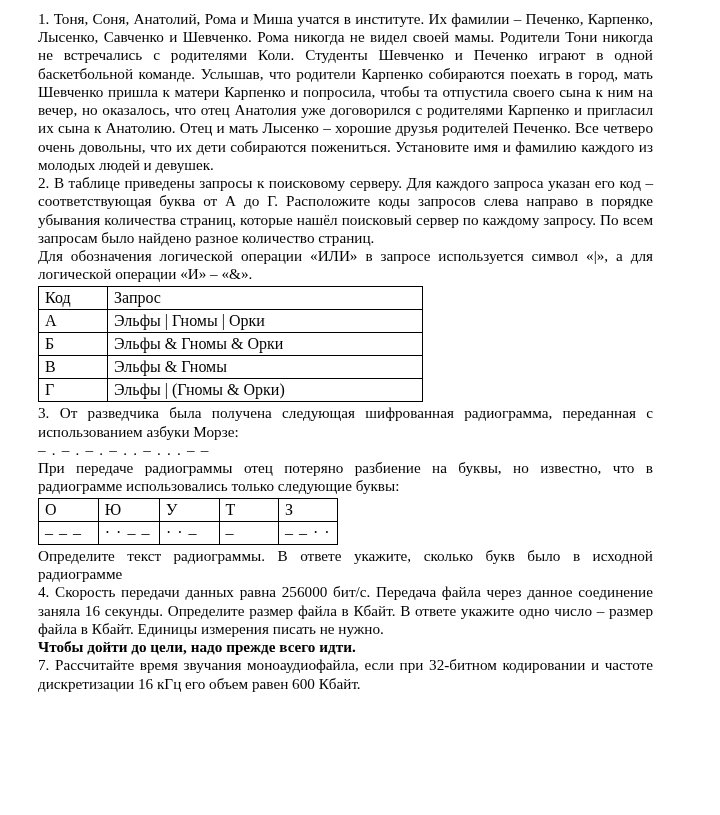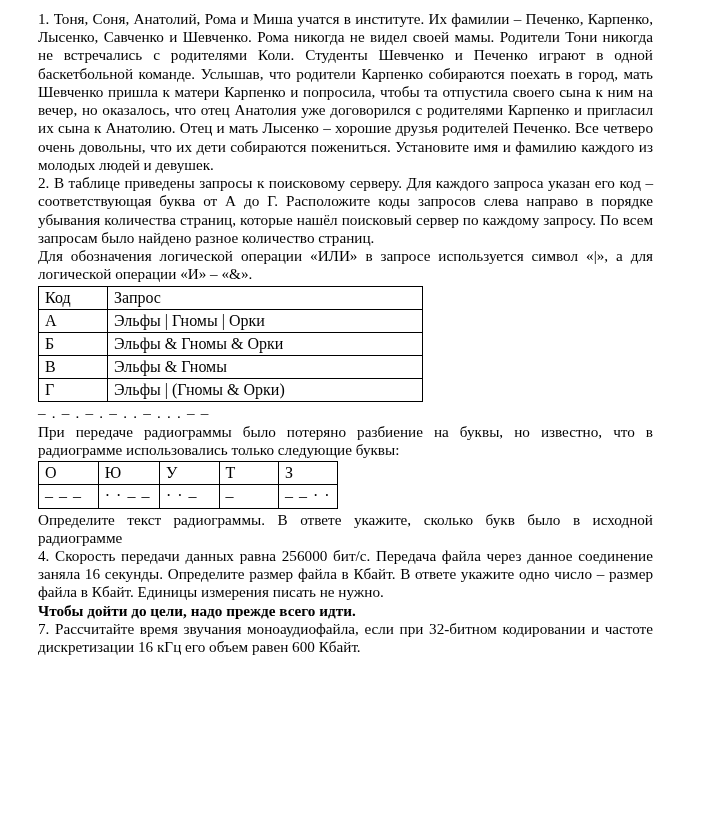--- a/index.html
+++ b/index.html
@@ -96,24 +96,25 @@
       <td class="c1">В</td>
       <td>Эльфы &amp; Гномы</td>
     </tr>
     <tr>
       <td class="c1">Г</td>
       <td>Эльфы | (Гномы &amp; Орки)</td>
     </tr>
   </tbody>
     </table>
 
+  <p class="para task">3. От разведчика была получена следующая шифрованная радиограмма, переданная с использованием азбуки Морзе:</p>
 
   <p class="morse">– . – . – . – . . – . . . – –</p>
 
-  <p class="para task">При передаче радиограммы было потеряно разбиение на буквы, но известно, что в радиограмме использовались только следующие буквы:</p>
+  <p class="para task">При передаче радиограммы отец потеряно разбиение на буквы, но известно, что в радиограмме использовались только следующие буквы:</p>
 
   <table class="grid letters">
     <tbody>
         <tr>
       <td>О</td>
       <td>Ю</td>
       <td>У</td>
       <td>Т</td>
       <td>З</td>
     </tr>

